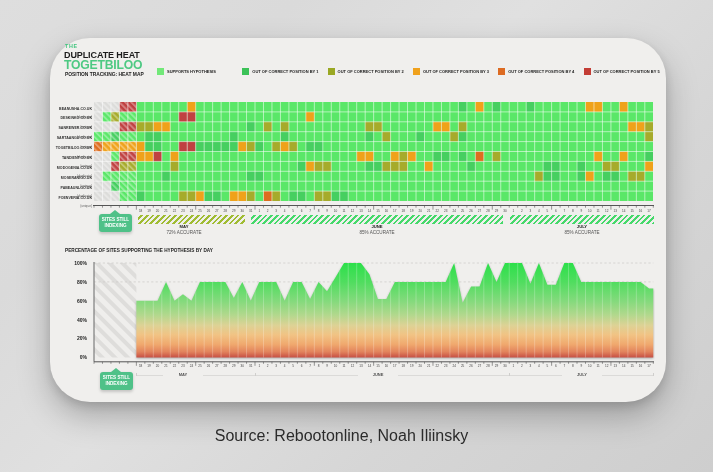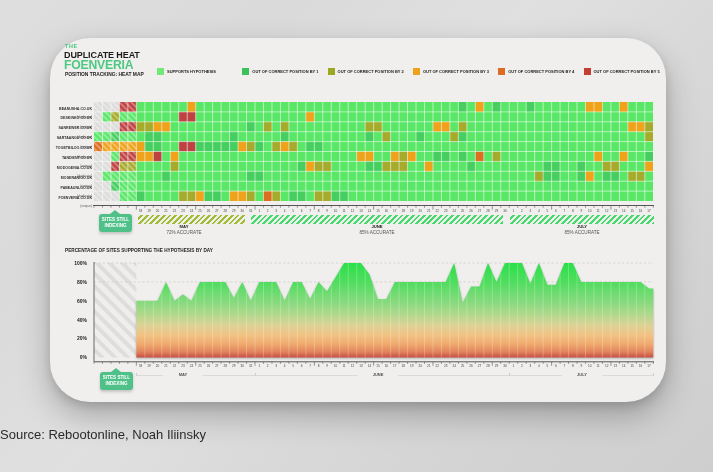--- a/index.html
+++ b/index.html
@@ -5,21 +5,21 @@
 body{width:713px;height:472px;font-family:"Liberation Sans",sans-serif;overflow:hidden;
 background:linear-gradient(135deg,#dedede 0%,#dadada 25%,#e0e0e0 45%,#d6d6d6 70%,#cecece 100%);}
 #card{position:absolute;left:50px;top:37.5px;width:615.7px;height:364.5px;background:#f0efed;border-radius:40px;
 box-shadow:0 14px 32px rgba(0,0,0,0.26),0 4px 10px rgba(0,0,0,0.12);}
 .abs{position:absolute;}
 </style></head>
 <body>
 <div id="card"></div>
 <div class="abs" style="left:65px;top:43px;font-size:5.4px;font-weight:bold;color:#41c47e;letter-spacing:0.6px;">THE</div>
 <div class="abs" style="left:64px;top:49.5px;font-size:9px;font-weight:bold;color:#1c1c1c;letter-spacing:-0.1px;">DUPLICATE HEAT</div>
-<div class="abs" style="left:64px;top:58px;font-size:12.2px;font-weight:bold;color:#4ec983;letter-spacing:-0.2px;">FOENVERIA</div>
+<div class="abs" style="left:64px;top:58px;font-size:12.2px;font-weight:bold;color:#4ec983;letter-spacing:-0.2px;">TOGETBILOO</div>
 <div class="abs" style="left:65px;top:71.5px;font-size:4.9px;font-weight:bold;color:#1c1c1c;">POSITION TRACKING: HEAT MAP</div>
 <div style="position:absolute;left:157.0px;top:68px;width:7px;height:7px;background:#72e878;"></div>
 <div style="position:absolute;left:167.0px;top:69.2px;font-size:4px;font-weight:bold;color:#222;white-space:nowrap;">SUPPORTS HYPOTHESIS</div>
 <div style="position:absolute;left:242.3px;top:68px;width:7px;height:7px;background:#3cc258;"></div>
 <div style="position:absolute;left:252.3px;top:69.2px;font-size:4px;font-weight:bold;color:#222;white-space:nowrap;">OUT OF CORRECT POSITION BY 1</div>
 <div style="position:absolute;left:327.6px;top:68px;width:7px;height:7px;background:#9aa823;"></div>
 <div style="position:absolute;left:337.6px;top:69.2px;font-size:4px;font-weight:bold;color:#222;white-space:nowrap;">OUT OF CORRECT POSITION BY 2</div>
 <div style="position:absolute;left:412.9px;top:68px;width:7px;height:7px;background:#f0a11c;"></div>
 <div style="position:absolute;left:422.9px;top:69.2px;font-size:4px;font-weight:bold;color:#222;white-space:nowrap;">OUT OF CORRECT POSITION BY 3</div>
 <div style="position:absolute;left:498.2px;top:68px;width:7px;height:7px;background:#dd6b22;"></div>
@@ -391,12 +391,12 @@
     <div style="position:absolute;left:11px;top:-4px;width:0;height:0;border-left:5px solid transparent;border-right:5px solid transparent;border-bottom:4.5px solid #4fc188;"></div>
   </div>
 <div style="position:absolute;left:136px;top:375px;width:518px;height:1px;background:#dbdad8;"></div>
 <div style="position:absolute;left:136.4px;top:372.5px;width:1px;height:3.5px;background:#cfcecc;"></div>
 <div style="position:absolute;left:255.0px;top:372.5px;width:1px;height:3.5px;background:#cfcecc;"></div>
 <div style="position:absolute;left:509.2px;top:372.5px;width:1px;height:3.5px;background:#cfcecc;"></div>
 <div style="position:absolute;left:653.3px;top:372.5px;width:1px;height:3.5px;background:#cfcecc;"></div>
 <div style="position:absolute;left:163px;top:371.6px;width:40px;text-align:center;background:#f0efed;font-size:4px;font-weight:bold;color:#555;">MAY</div>
 <div style="position:absolute;left:358px;top:371.6px;width:40px;text-align:center;background:#f0efed;font-size:4px;font-weight:bold;color:#555;">JUNE</div>
 <div style="position:absolute;left:562px;top:371.6px;width:40px;text-align:center;background:#f0efed;font-size:4px;font-weight:bold;color:#555;">JULY</div>
-<div class="abs" style="left:0;top:426.5px;width:683px;font-size:13px;color:#2b2b2b;">Source: Rebootonline, Noah Iliinsky</div>
+<div class="abs" style="left:0;top:426.5px;width:683px;text-align:center;font-size:16px;color:#2b2b2b;">Source: Rebootonline, Noah Iliinsky</div>
 </body></html>

